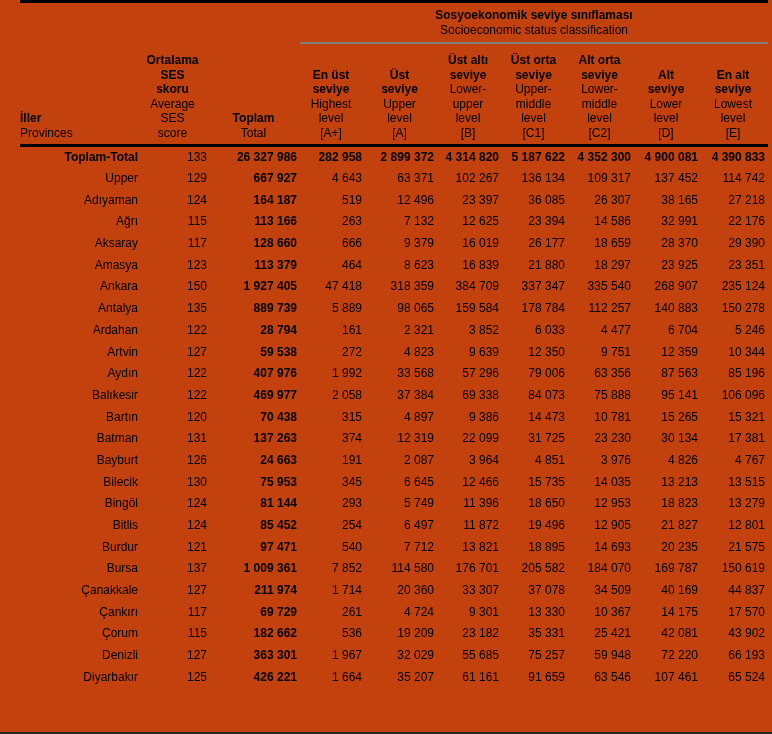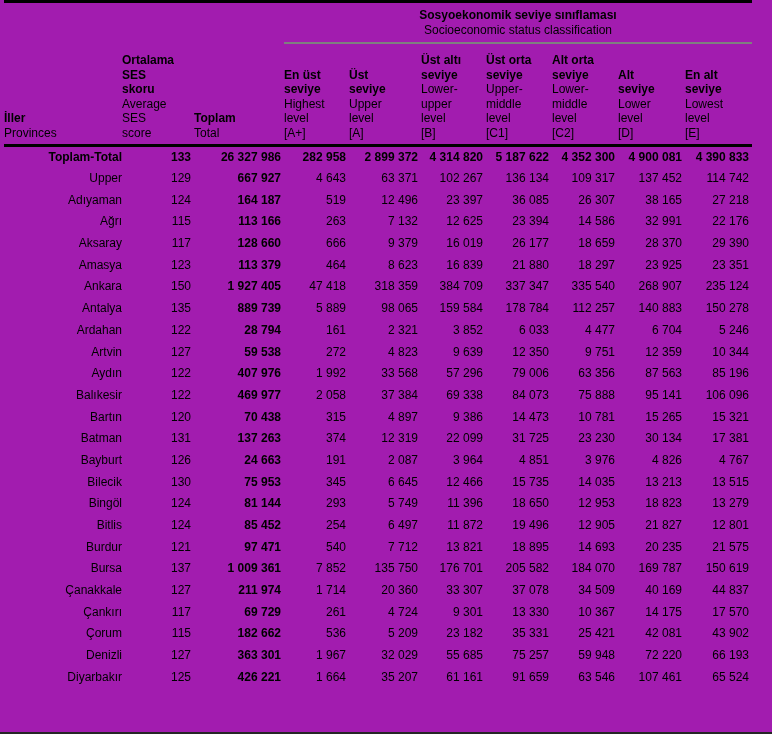--- a/index.html
+++ b/index.html
@@ -2,23 +2,23 @@
 <html><head>
 <meta charset="utf-8">
 <style>
   * { box-sizing: border-box; }
   html, body { margin: 0; padding: 0; background: #ffffff; }
   body { font-family: "Liberation Sans", "DejaVu Sans", sans-serif; color: #000; }
 
   .sheet {
     width: 772px;
     height: 734px;
-    background: #a21caf;
+    background: #c2410c;
     overflow: hidden;
-    padding-left: 4px;
+    padding-left: 20px;
     border-bottom: 2px solid #262626;
     position: relative;
   }
 
   table.ses-table {
     border-collapse: collapse;
     table-layout: fixed;
     width: 748px;
     border-top: 3px solid #000;
   }
@@ -34,42 +34,42 @@
     line-height: 15px;
     font-weight: normal;
     vertical-align: top;
   }
   .tr-line { font-weight: bold; white-space: pre-line; }
   .en-line { font-weight: normal; white-space: pre-line; }
 
   
   th.h {
     vertical-align: bottom;
-    text-align: left;
+    text-align: center;
     font-weight: normal;
     font-size: 12px;
     line-height: 14.5px;
     padding: 9px 3px 4px 0;
     border-bottom: 3px solid #000;
   }
   th.h.name-h { text-align: left; padding-left: 0; }
 
   
   tbody td {
     font-size: 12px;
     height: 21.7px;
     text-align: right;
     white-space: nowrap;
     padding-right: 3px;
     vertical-align: middle;
   }
   tbody td.name { text-align: right; padding-left: 0; padding-right: 0; }
   tbody td.total-col { font-weight: bold; }
   tbody tr.total-row td { font-weight: bold; }
-  tbody tr.total-row td.ses-col { font-weight: bold; margin-top: 41px; }
+  tbody tr.total-row td.ses-col { font-weight: normal; margin-top: 41px; }
 </style>
 </head>
 <body>
 
 <div class="sheet">
   <table class="ses-table">
     <colgroup>
       <col style="width:118px">
       <col style="width:72px">
       <col style="width:90px">
@@ -385,21 +385,21 @@
     <td>18 895</td>
     <td>14 693</td>
     <td>20 235</td>
     <td>21 575</td>
   </tr>
         <tr>
     <td class="name">Bursa</td>
     <td class="ses-col">137</td>
     <td class="total-col">1 009 361</td>
     <td>7 852</td>
-    <td>135 750</td>
+    <td>114 580</td>
     <td>176 701</td>
     <td>205 582</td>
     <td>184 070</td>
     <td>169 787</td>
     <td>150 619</td>
   </tr>
         <tr>
     <td class="name">Çanakkale</td>
     <td class="ses-col">127</td>
     <td class="total-col">211 974</td>
@@ -421,21 +421,21 @@
     <td>13 330</td>
     <td>10 367</td>
     <td>14 175</td>
     <td>17 570</td>
   </tr>
         <tr>
     <td class="name">Çorum</td>
     <td class="ses-col">115</td>
     <td class="total-col">182 662</td>
     <td>536</td>
-    <td>5 209</td>
+    <td>19 209</td>
     <td>23 182</td>
     <td>35 331</td>
     <td>25 421</td>
     <td>42 081</td>
     <td>43 902</td>
   </tr>
         <tr>
     <td class="name">Denizli</td>
     <td class="ses-col">127</td>
     <td class="total-col">363 301</td>

